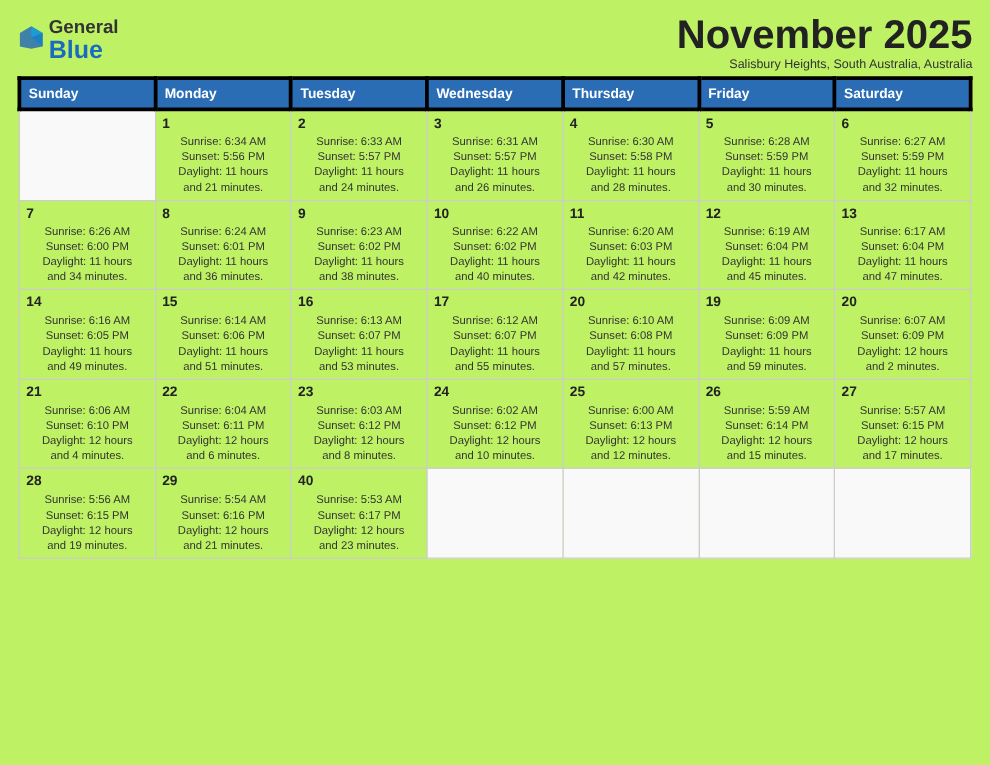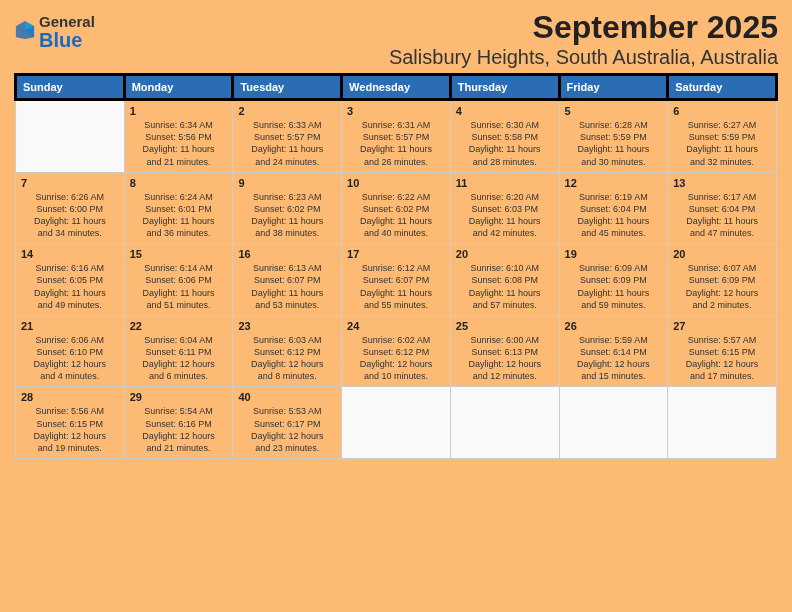--- a/index.html
+++ b/index.html
@@ -6,21 +6,21 @@
     body {
       font-family: Arial, sans-serif;
       background: #fff;
       width: 792px;
       height: 612px;
       overflow: hidden;
     }
     .page {
       width: 792px;
       min-height: 612px;
-      background: #fdba74;
+      background: #bef264;
       padding: 10px 14px 10px 14px;
     }
     .header {
       display: flex;
       align-items: flex-start;
       justify-content: space-between;
       margin-bottom: 4px;
     }
     .logo {
       display: flex;
@@ -35,21 +35,21 @@
     .title-block {
       text-align: right;
     }
     .cal-title {
       font-size: 32px;
       font-weight: bold;
       color: #222;
       line-height: 1.1;
     }
     .cal-subtitle {
-      font-size: 20px;
+      font-size: 10px;
       color: #333;
       margin-top: 1px;
     }
     .calendar {
       width: 100%;
       border-collapse: collapse;
       margin-top: 4px;
       font-size: 10px;
     }
     .calendar thead tr th {
@@ -100,21 +100,21 @@
           <polygon points="11,2 21,8 11,12" fill="#1a9fd4" opacity="0.9"></polygon>
           <polygon points="11,12 21,8 21,20" fill="#1a7fc4" opacity="0.9"></polygon>
         </svg>
       </div>
       <div style="margin-left:4px;">
         <div style="font-size:15px;font-weight:bold;color:#333;line-height:1.1;">General</div>
         <div style="font-size:20px;font-weight:bold;color:#1a6bbf;line-height:1.1;margin-top:-2px;">Blue</div>
       </div>
     </div>
     <div class="title-block">
-      <div class="cal-title">September 2025</div>
+      <div class="cal-title">November 2025</div>
       <div class="cal-subtitle">Salisbury Heights, South Australia, Australia</div>
     </div>
   </div>
 
   <table class="calendar">
     <thead>
       <tr>
 
       <th>Sunday</th>
           <th>Monday</th>

